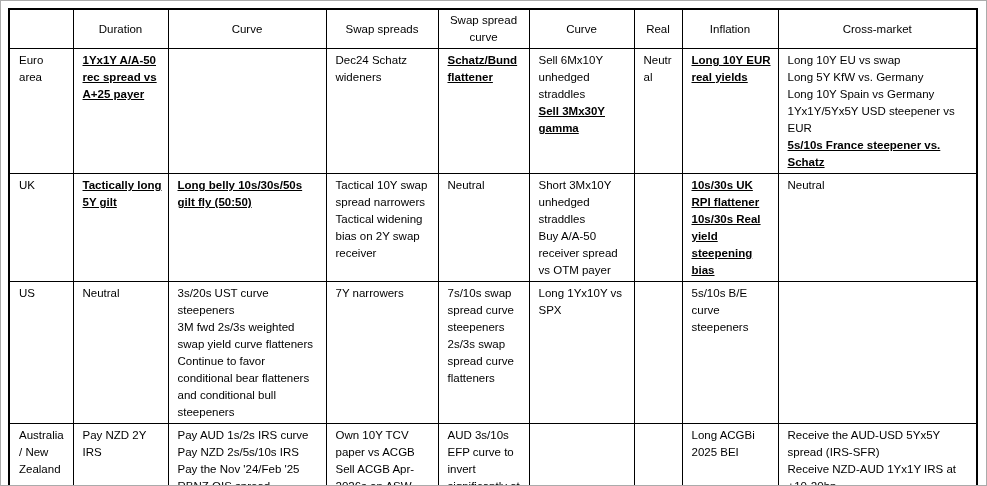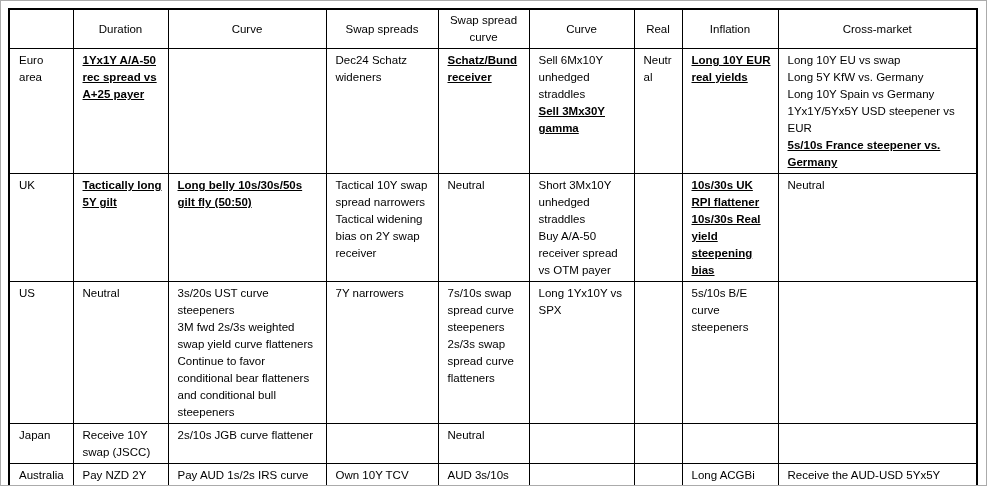--- a/index.html
+++ b/index.html
@@ -78,38 +78,38 @@
         <tr class="row-0">
           <th>Euro area</th>
           <td>
             <div class="seg emph">1Yx1Y A/A-50 rec spread vs A+25 payer</div>
           </td>
           <td></td>
           <td>
             <div class="seg">Dec24 Schatz wideners</div>
           </td>
           <td>
-            <div class="seg emph">Schatz/Bund receiver</div>
+            <div class="seg emph">Schatz/Bund flattener</div>
           </td>
           <td>
             <div class="seg">Sell 6Mx10Y unhedged straddles</div>
             <div class="seg emph">Sell 3Mx30Y gamma</div>
           </td>
           <td>
             <div class="seg">Neutral</div>
           </td>
           <td>
             <div class="seg emph">Long 10Y EUR real yields</div>
           </td>
           <td>
             <div class="seg">Long 10Y EU vs swap</div>
             <div class="seg">Long 5Y KfW vs. Germany</div>
             <div class="seg">Long 10Y Spain vs Germany</div>
             <div class="seg">1Yx1Y/5Yx5Y USD steepener vs EUR</div>
-            <div class="seg emph">5s/10s France steepener vs. Germany</div>
+            <div class="seg emph">5s/10s France steepener vs. Schatz</div>
           </td>
         </tr>
         <tr class="row-1">
           <th>UK</th>
           <td>
             <div class="seg emph">Tactically long 5Y gilt</div>
           </td>
           <td>
             <div class="seg emph">Long belly 10s/30s/50s gilt fly (50:50)</div>
           </td>
@@ -152,37 +152,20 @@
           </td>
           <td>
             <div class="seg">Long 1Yx10Y vs SPX</div>
           </td>
           <td></td>
           <td>
             <div class="seg">5s/10s B/E curve steepeners</div>
           </td>
           <td></td>
         </tr>
-        <tr class="row-3">
-          <th>Japan</th>
-          <td>
-            <div class="seg">Receive 10Y swap (JSCC)</div>
-          </td>
-          <td>
-            <div class="seg">2s/10s JGB curve flattener</div>
-          </td>
-          <td></td>
-          <td>
-            <div class="seg">Neutral</div>
-          </td>
-          <td></td>
-          <td></td>
-          <td></td>
-          <td></td>
-        </tr>
         <tr class="row-4">
           <th>Australia / New Zealand</th>
           <td>
             <div class="seg">Pay NZD 2Y IRS</div>
           </td>
           <td>
             <div class="seg">Pay AUD 1s/2s IRS curve</div>
             <div class="seg">Pay NZD 2s/5s/10s IRS</div>
             <div class="seg">Pay the Nov '24/Feb '25 RBNZ OIS spread</div>
           </td>

